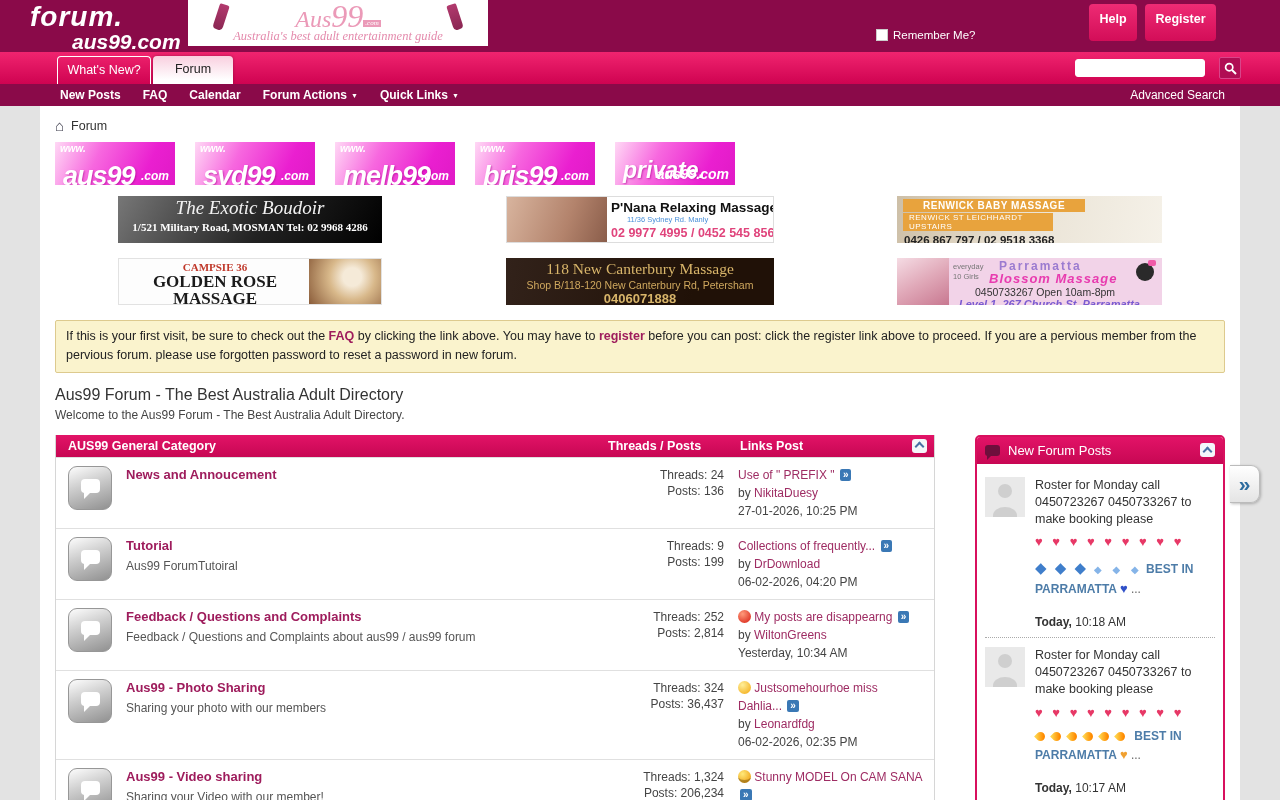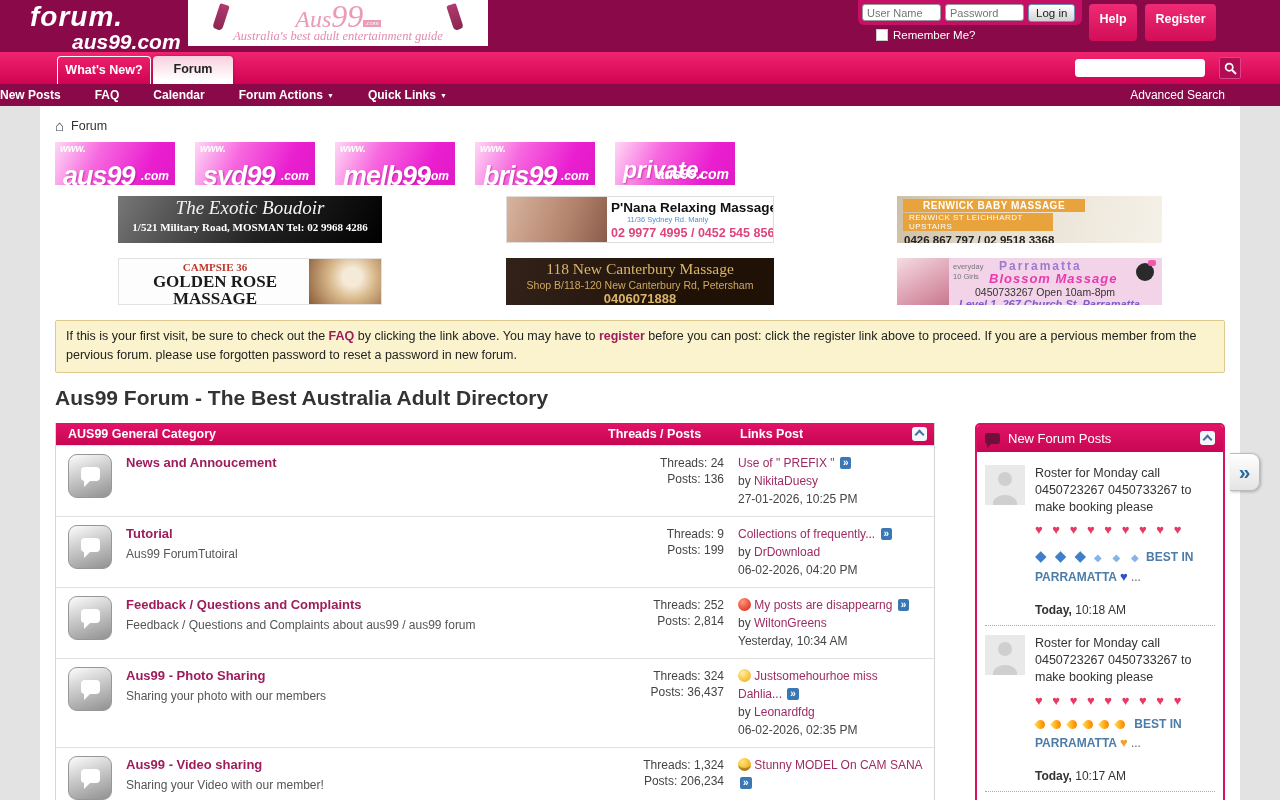--- a/index.html
+++ b/index.html
@@ -26,28 +26,28 @@
   .btn-login{height:18px;padding:0 7px;background:linear-gradient(#ffffff,#d2d2d2);border:1px solid #6f8fb5;border-radius:3px;font-size:11.5px;color:#222;cursor:pointer}
   .remember{position:absolute;left:876px;top:29px;color:#fff;font-size:11.5px;display:flex;align-items:center;gap:5px}
   .chk{width:12px;height:12px;background:#fff;border:1px solid #ccc;display:inline-block}
   .pill{position:absolute;top:4px;height:37px;background:linear-gradient(#ee2b74,#d30d58);border-radius:4px;
     color:#fff;font-weight:bold;font-size:12.5px;text-align:center;line-height:31px;cursor:pointer}
   .pill.help{left:1089px;width:48px}
   .pill.reg{left:1145px;width:71px}
 
   
   .tabs{height:32px;background:linear-gradient(#f0246f,#cf0351);position:relative}
-  .tab{position:absolute;top:4px;height:28px;border-radius:4px 4px 0 0;text-align:center;line-height:27px;font-size:12.5px;font-weight:bold;cursor:pointer}
+  .tab{position:absolute;top:4px;height:28px;border-radius:4px 4px 0 0;text-align:center;line-height:27px;font-size:12.5px;font-weight:normal;cursor:pointer}
   .tab.whatsnew{left:57px;width:94px;border:1px solid #fff;border-bottom:none;color:#fff}
   .tab.forum{left:153px;width:80px;background:linear-gradient(#f9cfdf 0%,#ffffff 85%);color:#222;box-shadow:0 0 3px rgba(0,0,0,.3)}
   .search-input{position:absolute;left:1075px;top:7px;width:130px;height:18px;border:1px solid #fff;border-radius:3px;padding:0 5px;font-size:11px}
   .search-btn{position:absolute;left:1219px;top:5px;width:22px;height:22px;background:#b00d53;border:1px solid #d8458a;border-radius:2px;cursor:pointer;display:flex;align-items:center;justify-content:center}
 
   
-  .subnav{height:22px;background:#8a0a49;display:flex;align-items:center;gap:34px;position:relative}
+  .subnav{height:22px;background:#8a0a49;display:flex;align-items:center;padding-left:60px;gap:22px;position:relative}
   .subnav a{color:#fff;font-weight:bold;font-size:12px}
   .dd{font-size:7px;color:#fff;margin-left:4px;vertical-align:1px}
   .advsearch{position:absolute;right:55px;color:#fff;font-weight:normal !important;font-size:12px}
 
   
   .content{margin:0 40px;background:#fff;padding:12px 15px 0;position:relative;min-height:694px}
   .crumb{display:flex;align-items:center;gap:7px;color:#333;font-size:12.5px}
   .home-g{font-size:15px;color:#3a3a4a;line-height:1}
 
   .logos{display:flex;gap:20px;margin-top:9px}
@@ -87,21 +87,21 @@
   .ad-blossom .t1{margin:1px 0 0 102px;color:#9b7bd0;font-size:12px;font-weight:bold;letter-spacing:2px}
   .ad-blossom .t2{margin:-2px 0 0 92px;color:#e83baf;font-size:13px;font-weight:bold;font-style:italic;letter-spacing:1px}
   .ad-blossom .p{margin:0 0 0 78px;color:#333;font-size:10.5px}
   .ad-blossom .a{margin:0 0 0 62px;color:#7b5bd0;font-size:11px;font-weight:bold;font-style:italic}
   .ad-blossom .doll{position:absolute;right:8px;top:5px;width:18px;height:18px;background:#2a2a2a;border-radius:50%}
   .ad-blossom .doll::after{content:"";position:absolute;right:-2px;top:-3px;width:8px;height:6px;background:#f05aa8;border-radius:2px}
 
   .notice{margin-top:12px;background:#faf3cd;border:1px solid #ddca8e;border-radius:2px;padding:6px 10px;font-size:12.5px;color:#222;line-height:1.55}
   .sg-link{color:#9e1c5c;font-weight:bold;cursor:pointer}
 
-  .page-title{margin-top:13px;font-size:21px;font-weight:bold;color:#333}
+  .page-title{margin-top:13px;font-size:16px;font-weight:normal;color:#333}
   .page-sub{margin-top:4px;font-size:12px;color:#444}
 
   .main{display:flex;justify-content:space-between;margin-top:13px;position:relative}
   .fcol{width:880px}
   .scol{width:250px;position:relative}
 
   
   .cat{margin-bottom:9px;border:1px solid #d6d6d6;border-top:none}
   .cat-h{display:flex;align-items:center;background:linear-gradient(#e21367,#c70753);color:#fff;font-weight:bold;font-size:12.5px;height:22px;padding:0 7px}
   .cat-h .t{flex:1;padding-left:5px}
@@ -165,25 +165,20 @@
     <span class="l2">aus99.com</span>
   </div>
   <div class="banner">
     <span class="curt l"></span>
     <span class="curt r"></span>
     <div class="bname">
       <span class="p1">Aus</span><span class="p2">99</span><span class="dotcom">.com</span>
     </div>
     <div class="tag">Australia's best adult entertainment guide</div>
   </div>
-  <div class="login-panel">
-    <input type="text" placeholder="User Name" style="">
-    <input type="text" placeholder="Password" style="">
-    <button class="btn-login">Log in</button>
-  </div>
   <div class="remember">
     <span class="chk"></span>
     <span>Remember Me?</span>
   </div>
   <div class="pill help">Help</div>
   <div class="pill reg">Register</div>
 </div>
 
 <div class="tabs">
   <div class="tab whatsnew">What's New?</div>
@@ -277,20 +272,21 @@
       <div class="t1">Parramatta</div>
       <div class="t2">Blossom Massage</div>
       <div class="p">0450733267  Open 10am-8pm</div>
       <div class="a">Level 1, 267 Church St, Parramatta</div>
     </div>
   </div>
 
   <div class="notice"><span>If this is your first visit, be sure to check out the </span><span class="sg-link">FAQ</span><span> by clicking the link above. You may have to </span><span class="sg-link">register</span><span> before you can post: click the register link above to proceed. If you are a pervious member from the pervious forum. please use forgotten password to reset a password in new forum.</span></div>
 
   <div class="page-title">Aus99 Forum - The Best Australia Adult Directory</div>
+  <div class="page-sub">Welcome to the Aus99 Forum - The Best Australia Adult Directory.</div>
 
   <div class="main">
 
     <div class="fcol">
 
       <div class="cat">
         <div class="cat-h">
           <span class="t">AUS99 General Category</span>
           <span class="h-tp">Threads / Posts</span>
           <span class="h-lp">Links Post</span>

